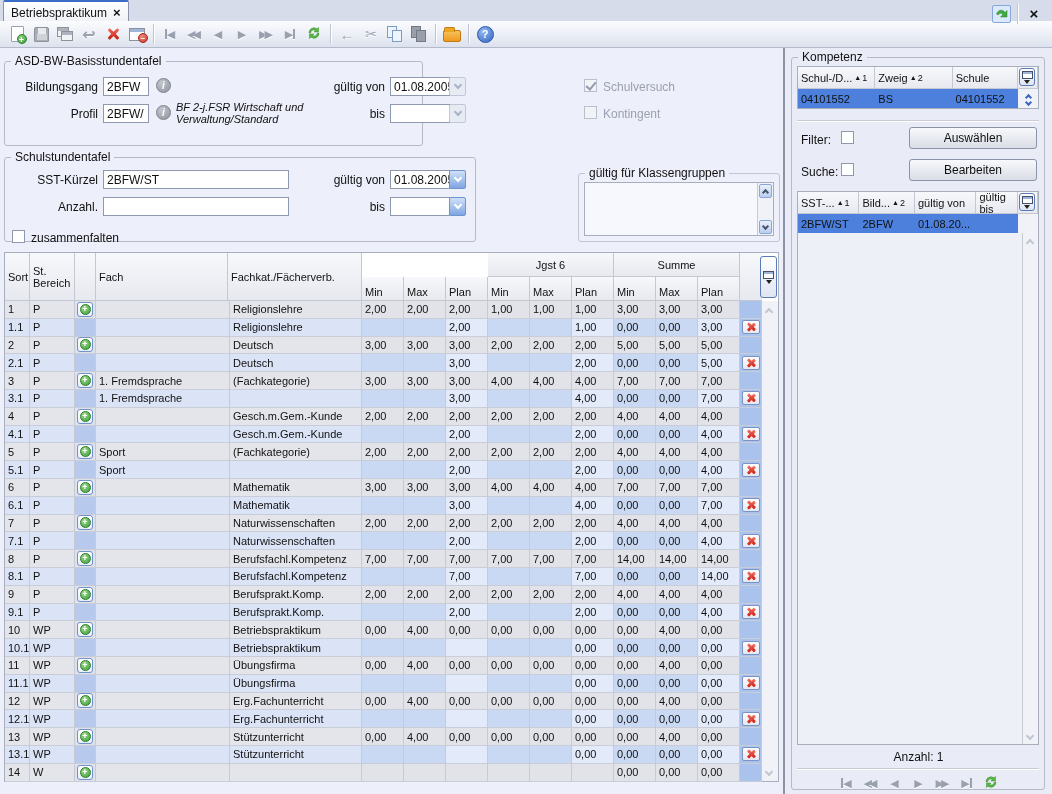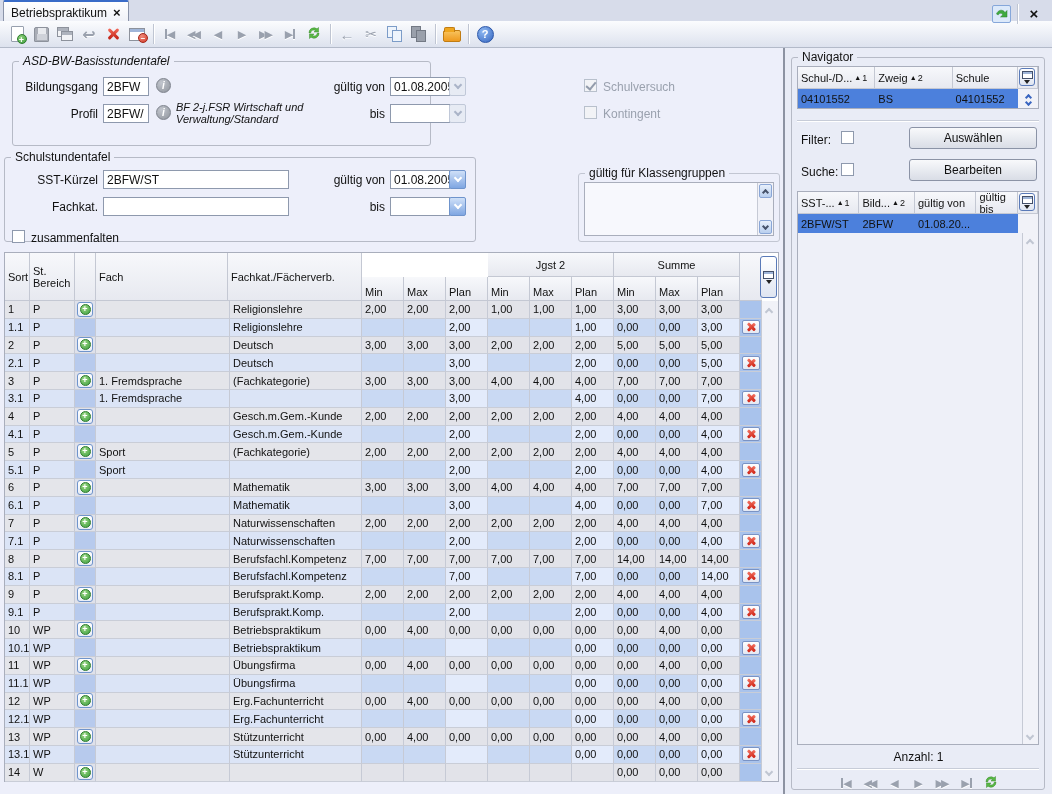--- a/index.html
+++ b/index.html
@@ -263,21 +263,21 @@
             <path d="M1.5 7 C3 2.5 8 2 10 5.5 L12 3.5 L12 10 L5.5 10 L7.8 7.8 C6.5 5.5 4 6.2 3.2 8 Z" fill="#3faa3f" stroke="#2c7c2c" stroke-width="0.5"></path>
           </svg>
       </span>
     </span>
     <span class="tsep"></span>
     <span class="tbtn" style="font-size:15px;font-weight:bold;">×</span>
   </div>
 
   <div id="main">
 
-    <fieldset style="left:12px; top:6px; width:419px; height:92px;font-style:italic;">
+    <fieldset style="left:4px; top:6px; width:419px; height:92px;">
       <legend>ASD-BW-Basisstundentafel</legend>
     </fieldset>
     <span class="flabel" style="left:8px; top:32px; width:90px;">Bildungsgang</span>
     <div class="tbox" style="left:103px; top:29px; width:46px;">2BFW</div>
     <span class="ic-info" style="left:156px; top:30px;">i</span>
     <span class="flabel" style="left:300px; top:32px; width:85px;">gültig von</span>
     <div class="tbox" style="left:390px; top:29px; width:60px;">01.08.2005</div>
     <span class="dd disabled" style="left:449px; top:29px;">
         <span class="chev"></span>
       </span>
@@ -299,21 +299,21 @@
     <fieldset style="left:4px; top:102px; width:472px; height:92px;">
       <legend>Schulstundentafel</legend>
     </fieldset>
     <span class="flabel" style="left:8px; top:125px; width:90px;">SST-Kürzel</span>
     <div class="tbox" style="left:103px; top:122px; width:186px;">2BFW/ST</div>
     <span class="flabel" style="left:300px; top:125px; width:85px;">gültig von</span>
     <div class="tbox" style="left:390px; top:122px; width:60px;">01.08.2005</div>
     <span class="dd" style="left:449px; top:122px;">
         <span class="chev"></span>
       </span>
-    <span class="flabel" style="left:8px; top:152px; width:90px;">Fachkat.</span>
+    <span class="flabel" style="left:8px; top:152px; width:90px;">Anzahl.</span>
     <div class="tbox" style="left:103px; top:149px; width:186px;"></div>
     <span class="flabel" style="left:300px; top:152px; width:85px;">bis</span>
     <div class="tbox" style="left:390px; top:149px; width:60px;"></div>
     <span class="dd" style="left:449px; top:149px;">
         <span class="chev"></span>
       </span>
 
     <fieldset style="left:578px; top:118px; width:202px; height:76px; border-color:#c2c6d2;">
       <legend>gültig für Klassengruppen</legend>
     </fieldset>
@@ -337,21 +337,21 @@
           <div class="th" style="width: 45px; height: 48px; flex-direction: column; align-items: flex-start; justify-content: center;">
             <div>St.</div>
             <div>Bereich</div>
           </div>
           <div class="th" style="width: 21px; height: 48px;"></div>
           <div class="th" style="width: 132px; height: 48px;">Fach</div>
           <div class="th" style="width: 134px; height: 48px;">Fachkat./Fächerverb.</div>
           <div class="numhead">
             <div class="grouprow">
               <div class="th gcell" style="width: 126px; margin-top: 32px;">Jgst 1</div>
-              <div class="th gcell" style="width: 126px;">Jgst 2</div>
+              <div class="th gcell" style="width: 126px;">Jgst 6</div>
               <div class="th gcell" style="width: 126px;">Summe</div>
             </div>
             <div class="subrow">
               <div class="th scell" style="width: 42px;">Min</div>
               <div class="th scell" style="width: 42px;">Max</div>
               <div class="th scell" style="width: 42px;">Plan</div>
               <div class="th scell" style="width: 42px;">Min</div>
               <div class="th scell" style="width: 42px;">Max</div>
               <div class="th scell" style="width: 42px;">Plan</div>
               <div class="th scell" style="width: 42px;">Min</div>
@@ -936,21 +936,21 @@
           <span class="chev-lt up" style="position: absolute; left: 4px; top: 6px;"></span>
           <span class="chev-lt down" style="position: absolute; left: 4px; bottom: 6px;"></span>
         </div>
       </div>
   </div>
 
   <div id="divider"></div>
 
   <div id="navpane">
     <fieldset style="left:6px; top:2px; width:254px; height:740px;">
-      <legend>Navigator</legend>
+      <legend>Kompetenz</legend>
     </fieldset>
     <div id="nav-school-table" class="ntable" style="left:12px; top:18px; width:242px;">
         <div style="display: flex;">
           <div class="nth" style="width: 78px; height: 22px;">
             <span>Schul-/D...</span>
             <span class="sortmark">▲</span>
             <span class="sortnum">1</span>
           </div>
           <div class="nth" style="width: 78px; height: 22px;">
             <span>Zweig</span>

